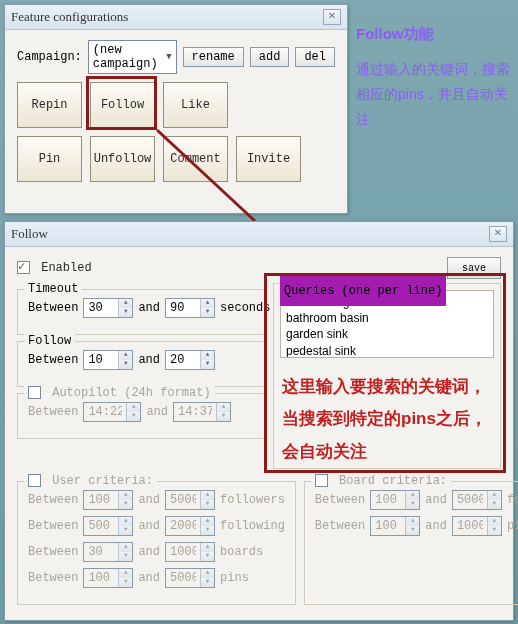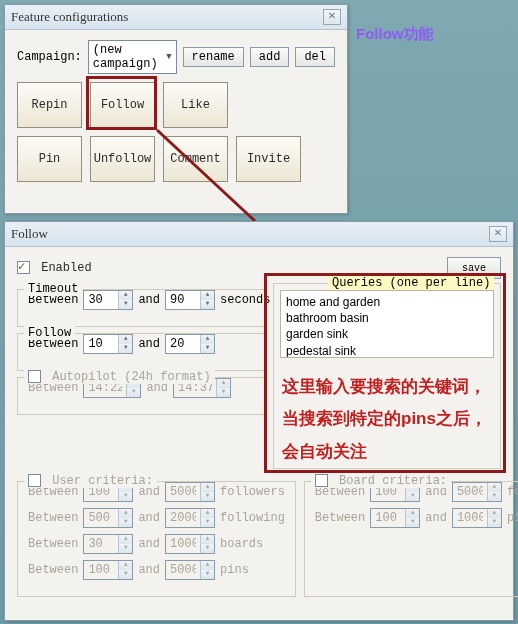--- a/index.html
+++ b/index.html
@@ -114,21 +114,21 @@
   }
   
   .fieldset-label {
     font-family: "Courier New", monospace;
     font-size: 12px;
     color: #2a2a2a;
   }
   .groupbox {
     border: 1px solid #cfccbf;
     margin: 6px 0;
-    padding: 0 10px 10px;
+    padding: 8px 10px 10px;
     position: relative;
   }
   .groupbox .legend {
     position: absolute;
     top: -8px;
     left: 6px;
     background: #f3f2ee;
     padding: 0 4px;
     font-family: "Courier New", monospace;
     font-size: 12px;
@@ -195,25 +195,24 @@
   }
   .queries-box {
     border: 1px solid #cfccbf;
     position: relative;
     padding: 6px 6px 6px 6px;
     background:#f3f2ee;
   }
   .queries-box .legend {
     position:absolute;
     top:-8px; left:6px;
-    background:#fef9c3;
-    padding:0 4px;
-    font-family: "Courier New", monospace;
-    font-size: 12px;
-    margin-left: 48px;
+    background:#a21caf;
+    padding:8px 4px;
+    font-family: "Courier New", monospace;
+    font-size: 12px;
   }
   .textarea {
     width: 100%;
     height: 68px;
     border: 1px solid #b8b5a8;
     background: #fff;
     font-family: Arial, sans-serif;
     font-size: 12px;
     padding: 3px 5px;
     resize: none;
@@ -269,20 +268,21 @@
       <div class="bigbtn">Pin</div>
       <div class="bigbtn">Unfollow</div>
       <div class="bigbtn">Comment</div>
       <div class="bigbtn">Invite</div>
     </div>
   </div>
 </div>
 
 <div class="annotation-top">
   <div class="title">Follow功能</div>
+  <div>通过输入的关键词，搜索相应的pins，并且自动关注</div>
 </div>
 
 <div class="highlight-follow" style="left:86px; top:76px; width:71px; height:54px;"></div>
 
 <svg style="position:absolute; left:0; top:0; width:518px; height:624px; pointer-events:none;">
   <line x1="157" y1="130" x2="255" y2="221" stroke="#8b1a1a" stroke-width="3"></line>
 </svg>
 
 <div class="dialog" style="left:4px; top:221px; width:510px; height:400px;">
   <div class="titlebar">

